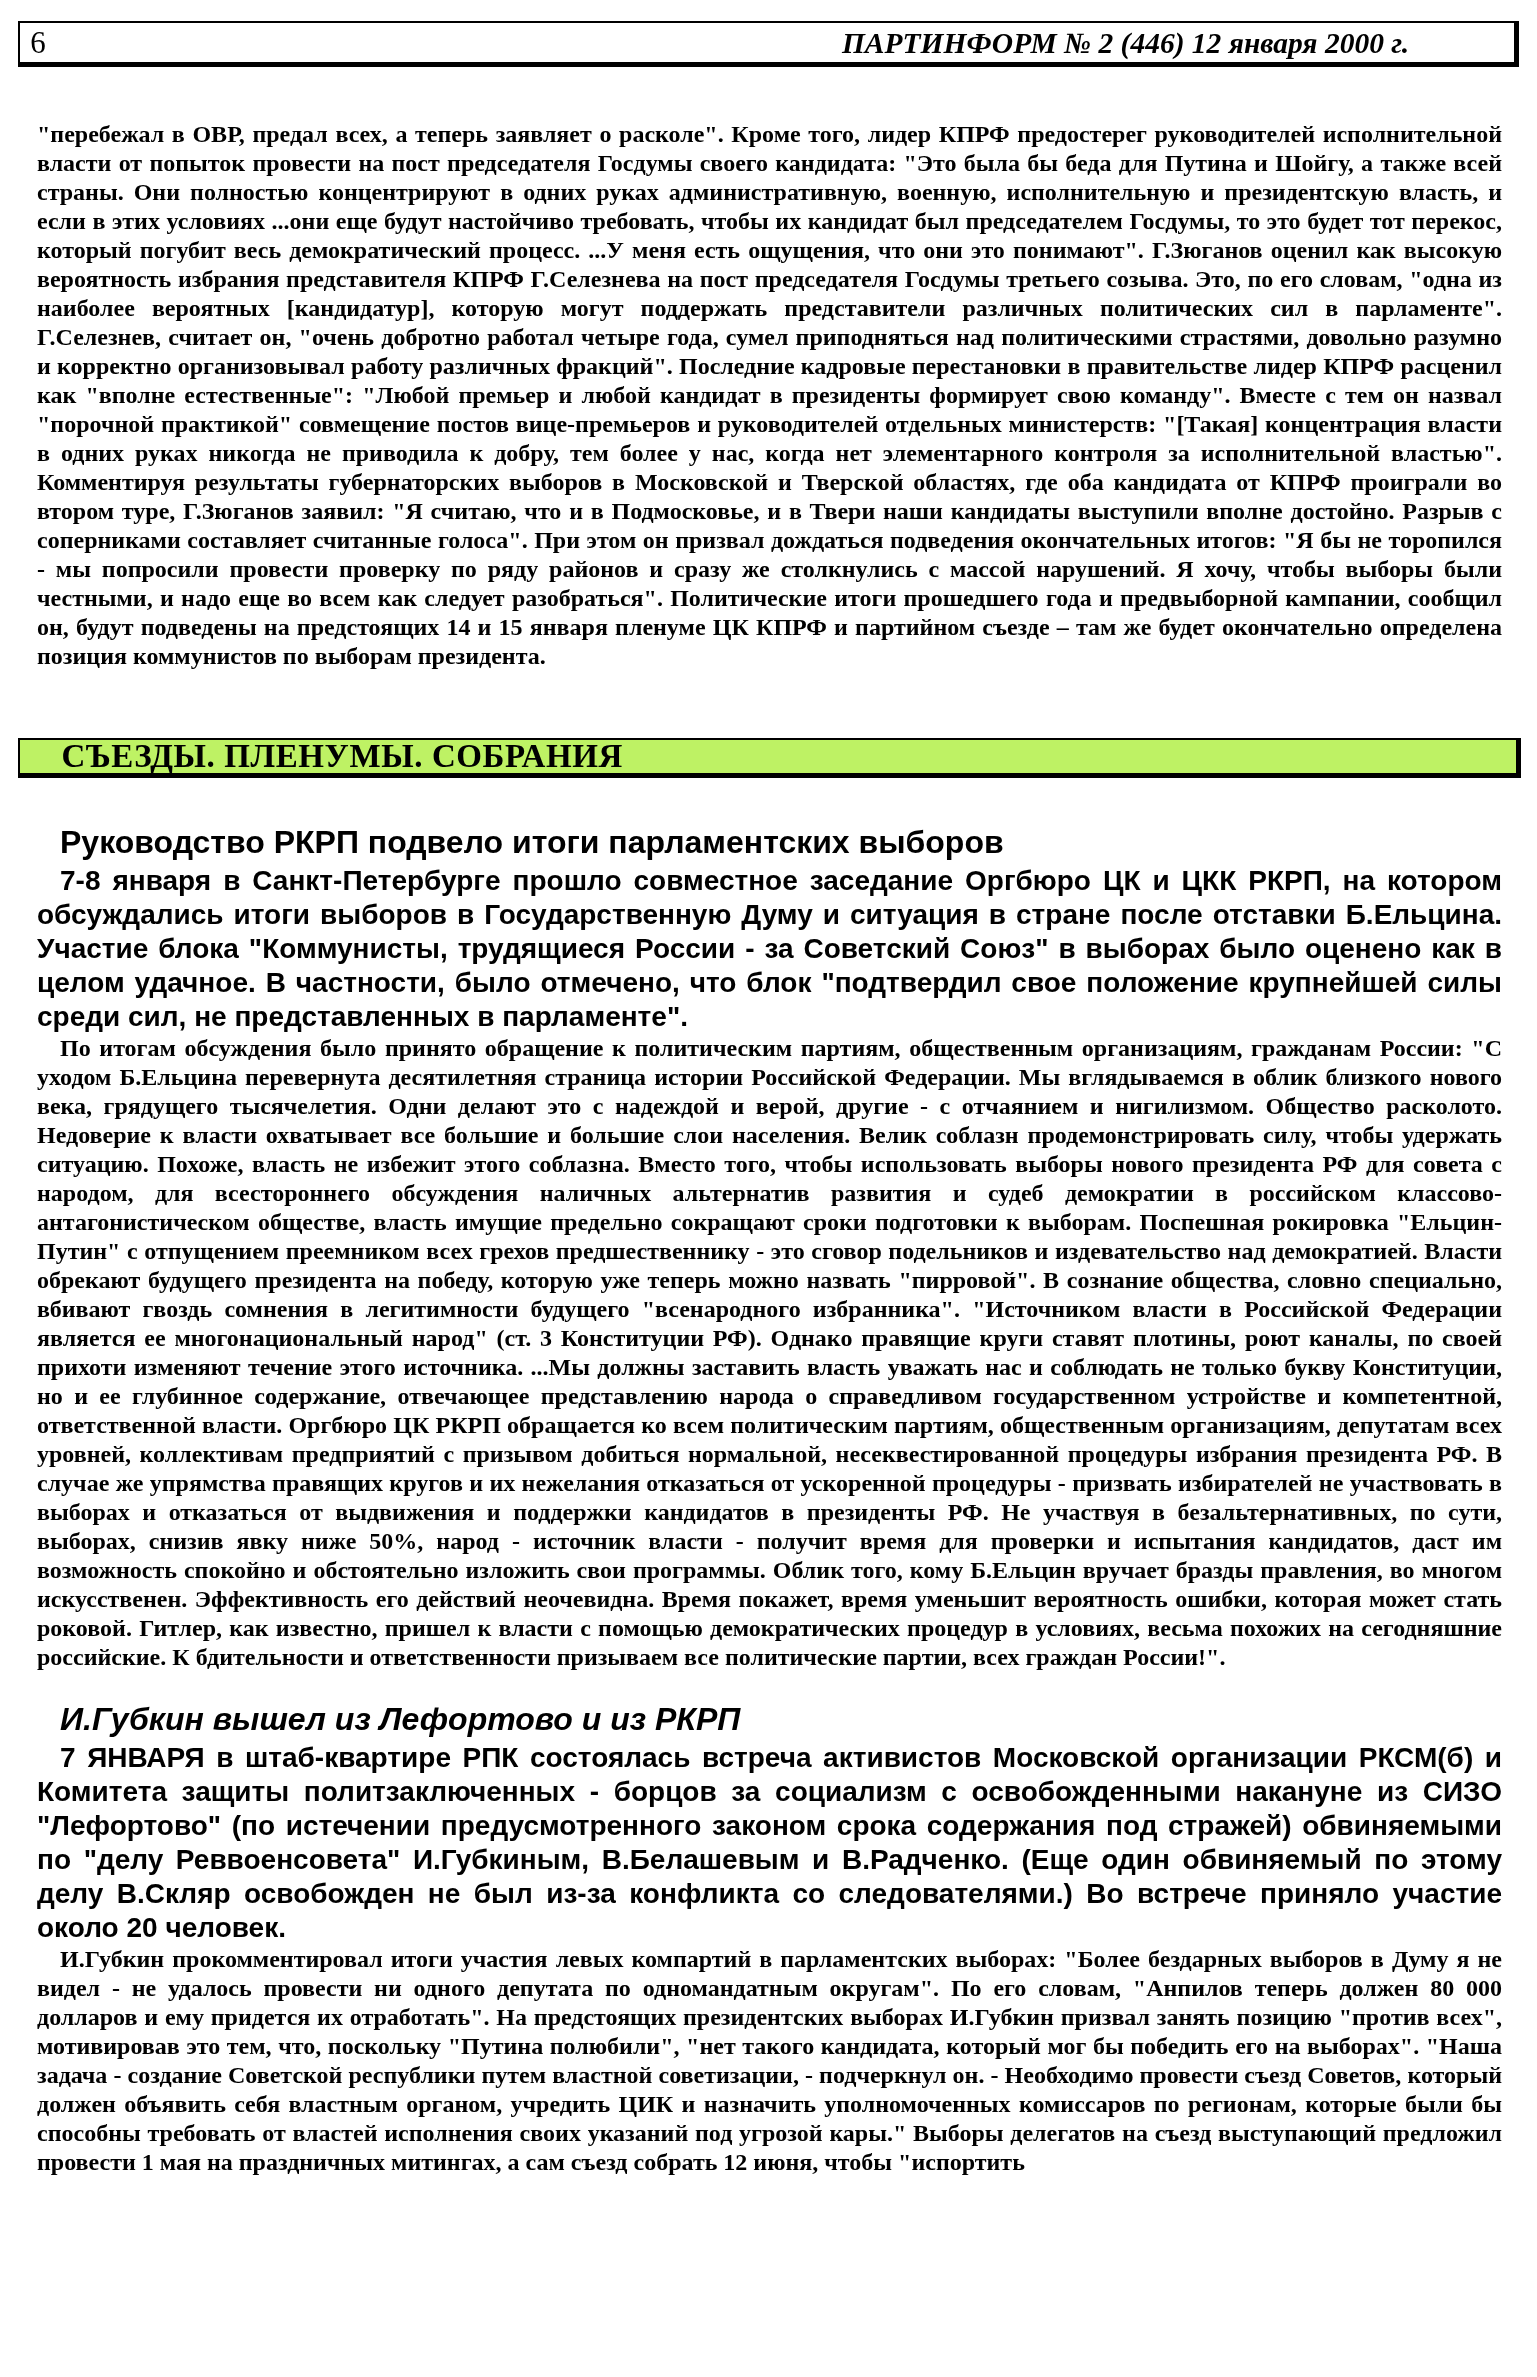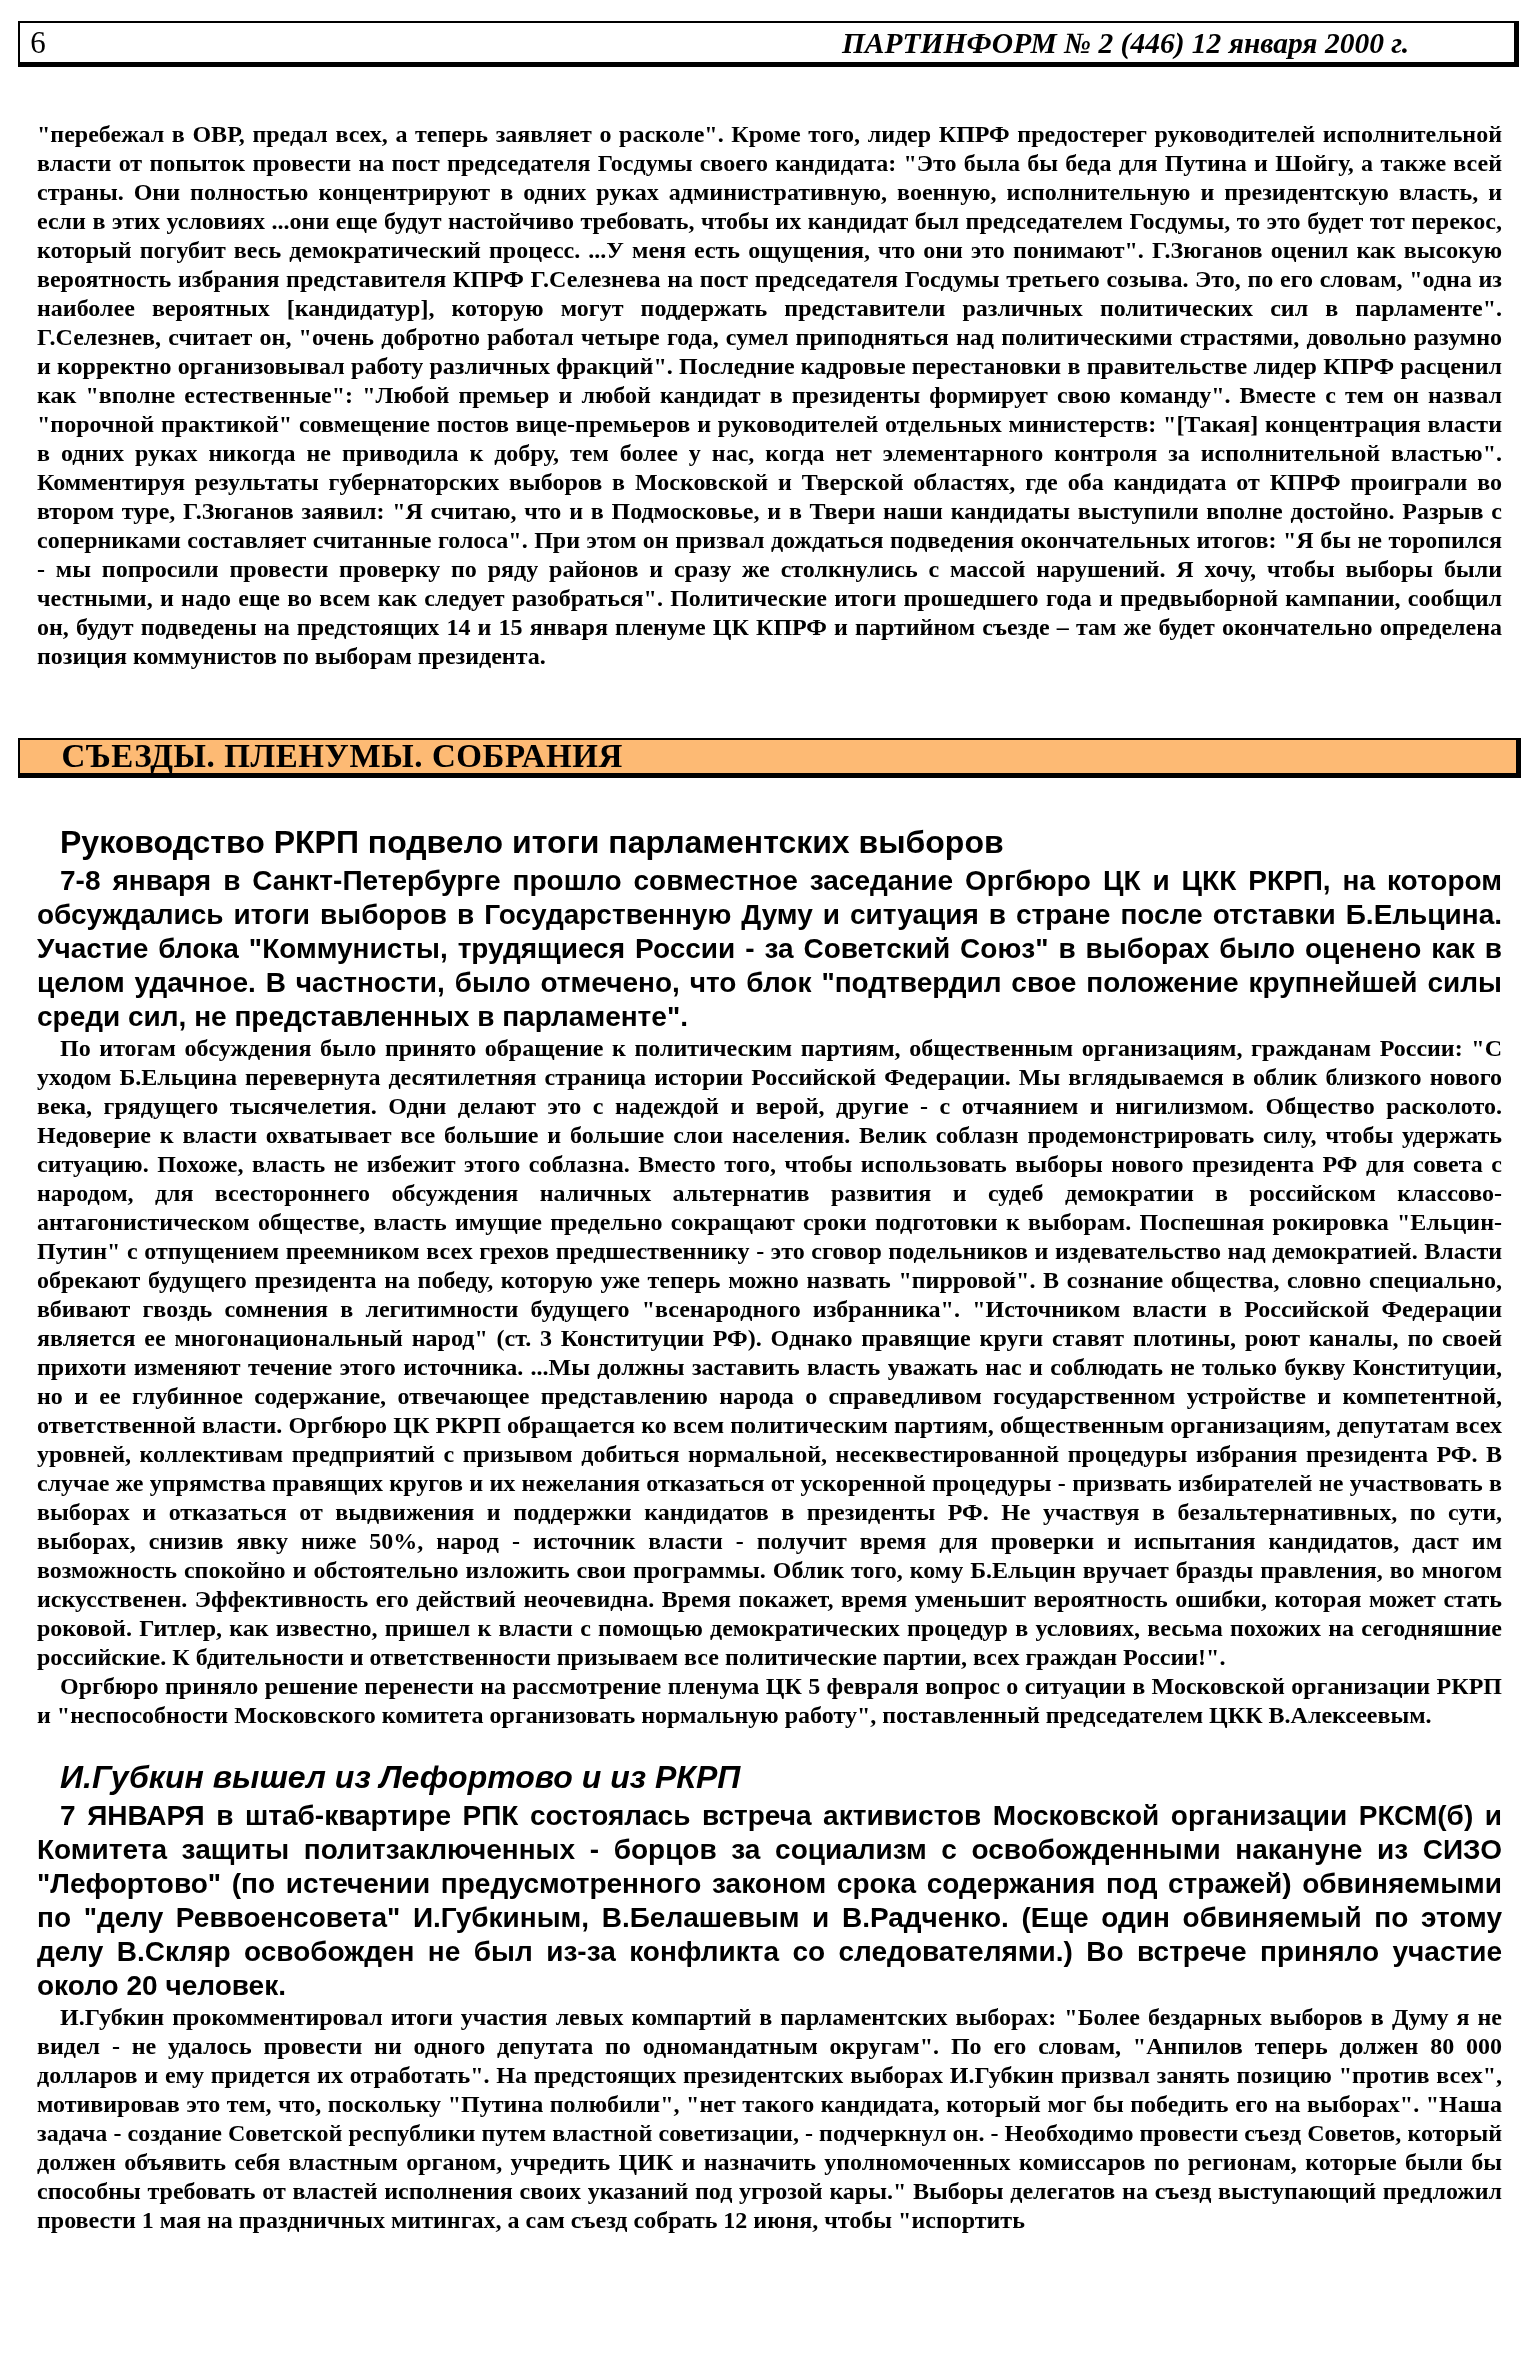--- a/index.html
+++ b/index.html
@@ -72,29 +72,28 @@
 
 <div class="masthead">
   <span class="page-number">6</span>
   <span class="masthead-title">ПАРТИНФОРМ № 2 (446) 12 января 2000 г.</span>
 </div>
 
 <div class="content">
 
   <p class="continued">"перебежал в ОВР, предал всех, а теперь заявляет о расколе". Кроме того, лидер КПРФ предостерег руководителей исполнительной власти от попыток провести на пост председателя Госдумы своего кандидата: "Это была бы беда для Путина и Шойгу, а также всей страны. Они полностью концентрируют в одних руках административную, военную, исполнительную и президентскую власть, и если в этих условиях ...они еще будут настойчиво требовать, чтобы их кандидат был председателем Госдумы, то это будет тот перекос, который погубит весь демократический процесс. ...У меня есть ощущения, что они это понимают". Г.Зюганов оценил как высокую вероятность избрания представителя КПРФ Г.Селезнева на пост председателя Госдумы третьего созыва. Это, по его словам, "одна из наиболее вероятных [кандидатур], которую могут поддержать представители различных политических сил в парламенте". Г.Селезнев, считает он, "очень добротно работал четыре года, сумел приподняться над политическими страстями, довольно разумно и корректно организовывал работу различных фракций". Последние кадровые перестановки в правительстве лидер КПРФ расценил как "вполне естественные": "Любой премьер и любой кандидат в президенты формирует свою команду". Вместе с тем он назвал "порочной практикой" совмещение постов вице-премьеров и руководителей отдельных министерств: "[Такая] концентрация власти в одних руках никогда не приводила к добру, тем более у нас, когда нет элементарного контроля за исполнительной властью". Комментируя результаты губернаторских выборов в Московской и Тверской областях, где оба кандидата от КПРФ проиграли во втором туре, Г.Зюганов заявил: "Я считаю, что и в Подмосковье, и в Твери наши кандидаты выступили вполне достойно. Разрыв с соперниками составляет считанные голоса". При этом он призвал дождаться подведения окончательных итогов: "Я бы не торопился - мы попросили провести проверку по ряду районов и сразу же столкнулись с массой нарушений. Я хочу, чтобы выборы были честными, и надо еще во всем как следует разобраться". Политические итоги прошедшего года и предвыборной кампании, сообщил он, будут подведены на предстоящих 14 и 15 января пленуме ЦК КПРФ и партийном съезде – там же будет окончательно определена позиция коммунистов по выборам президента.</p>
 
-  <div class="section-bar" style="background-color: #fdba74; align-items: center;">
+  <div class="section-bar" style="background-color: #bef264; align-items: center;">
     <span>СЪЕЗДЫ. ПЛЕНУМЫ. СОБРАНИЯ</span>
   </div>
 
   <article class="article-1">
     <h2 class="article-heading">Руководство РКРП подвело итоги парламентских выборов</h2>
     <p class="lead">7-8 января в Санкт-Петербурге прошло совместное заседание Оргбюро ЦК и ЦКК РКРП, на котором обсуждались итоги выборов в Государственную Думу и ситуация в стране после отставки Б.Ельцина. Участие блока "Коммунисты, трудящиеся России - за Советский Союз" в выборах было оценено как в целом удачное. В частности, было отмечено, что блок "подтвердил свое положение крупнейшей силы среди сил, не представленных в парламенте".</p>
     <p class="serif-body">По итогам обсуждения было принято обращение к политическим партиям, общественным организациям, гражданам России: "С уходом Б.Ельцина перевернута десятилетняя страница истории Российской Федерации. Мы вглядываемся в облик близкого нового века, грядущего тысячелетия. Одни делают это с надеждой и верой, другие - с отчаянием и нигилизмом. Общество расколото. Недоверие к власти охватывает все большие и большие слои населения. Велик соблазн продемонстрировать силу, чтобы удержать ситуацию. Похоже, власть не избежит этого соблазна. Вместо того, чтобы использовать выборы нового президента РФ для совета с народом, для всестороннего обсуждения наличных альтернатив развития и судеб демократии в российском классово-антагонистическом обществе, власть имущие предельно сокращают сроки подготовки к выборам. Поспешная рокировка "Ельцин-Путин" с отпущением преемником всех грехов предшественнику - это сговор подельников и издевательство над демократией. Власти обрекают будущего президента на победу, которую уже теперь можно назвать "пирровой". В сознание общества, словно специально, вбивают гвоздь сомнения в легитимности будущего "всенародного избранника". "Источником власти в Российской Федерации является ее многонациональный народ" (ст. 3 Конституции РФ). Однако правящие круги ставят плотины, роют каналы, по своей прихоти изменяют течение этого источника. ...Мы должны заставить власть уважать нас и соблюдать не только букву Конституции, но и ее глубинное содержание, отвечающее представлению народа о справедливом государственном устройстве и компетентной, ответственной власти. Оргбюро ЦК РКРП обращается ко всем политическим партиям, общественным организациям, депутатам всех уровней, коллективам предприятий с призывом добиться нормальной, несеквестированной процедуры избрания президента РФ. В случае же упрямства правящих кругов и их нежелания отказаться от ускоренной процедуры - призвать избирателей не участвовать в выборах и отказаться от выдвижения и поддержки кандидатов в президенты РФ. Не участвуя в безальтернативных, по сути, выборах, снизив явку ниже 50%, народ - источник власти - получит время для проверки и испытания кандидатов, даст им возможность спокойно и обстоятельно изложить свои программы. Облик того, кому Б.Ельцин вручает бразды правления, во многом искусственен. Эффективность его действий неочевидна. Время покажет, время уменьшит вероятность ошибки, которая может стать роковой. Гитлер, как известно, пришел к власти с помощью демократических процедур в условиях, весьма похожих на сегодняшние российские. К бдительности и ответственности призываем все политические партии, всех граждан России!".</p>
-    <p class="serif-body">Оргбюро приняло решение перенести на рассмотрение пленума ЦК 5 февраля вопрос о ситуации в Московской организации РКРП и "неспособности Московского комитета организовать нормальную работу", поставленный председателем ЦКК В.Алексеевым.</p>
   </article>
 
   <article class="article-2">
     <h2 class="article-heading">И.Губкин вышел из Лефортово и из РКРП</h2>
     <p class="lead">7 ЯНВАРЯ в штаб-квартире РПК состоялась встреча активистов Московской организации РКСМ(б) и Комитета защиты политзаключенных - борцов за социализм с освобожденными накануне из СИЗО "Лефортово" (по истечении предусмотренного законом срока содержания под стражей) обвиняемыми по "делу Реввоенсовета" И.Губкиным, В.Белашевым и В.Радченко. (Еще один обвиняемый по этому делу В.Скляр освобожден не был из-за конфликта со следователями.) Во встрече приняло участие около 20 человек.</p>
     <p class="serif-body">И.Губкин прокомментировал итоги участия левых компартий в парламентских выборах: "Более бездарных выборов в Думу я не видел - не удалось провести ни одного депутата по одномандатным округам". По его словам, "Анпилов теперь должен 80 000 долларов и ему придется их отработать". На предстоящих президентских выборах И.Губкин призвал занять позицию "против всех", мотивировав это тем, что, поскольку "Путина полюбили", "нет такого кандидата, который мог бы победить его на выборах". "Наша задача - создание Советской республики путем властной советизации, - подчеркнул он. - Необходимо провести съезд Советов, который должен объявить себя властным органом, учредить ЦИК и назначить уполномоченных комиссаров по регионам, которые были бы способны требовать от властей исполнения своих указаний под угрозой кары." Выборы делегатов на съезд выступающий предложил провести 1 мая на праздничных митингах, а сам съезд собрать 12 июня, чтобы "испортить</p>
   </article>
 
 </div>
 

